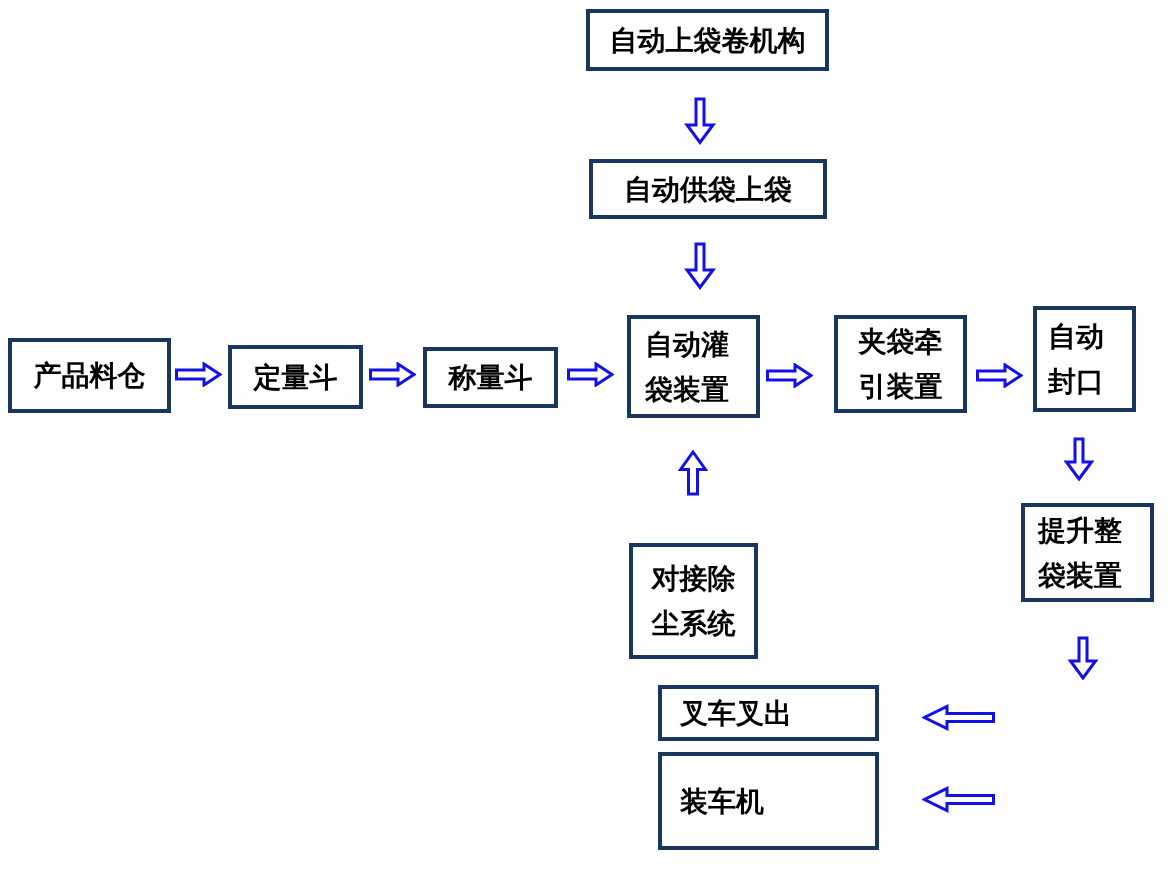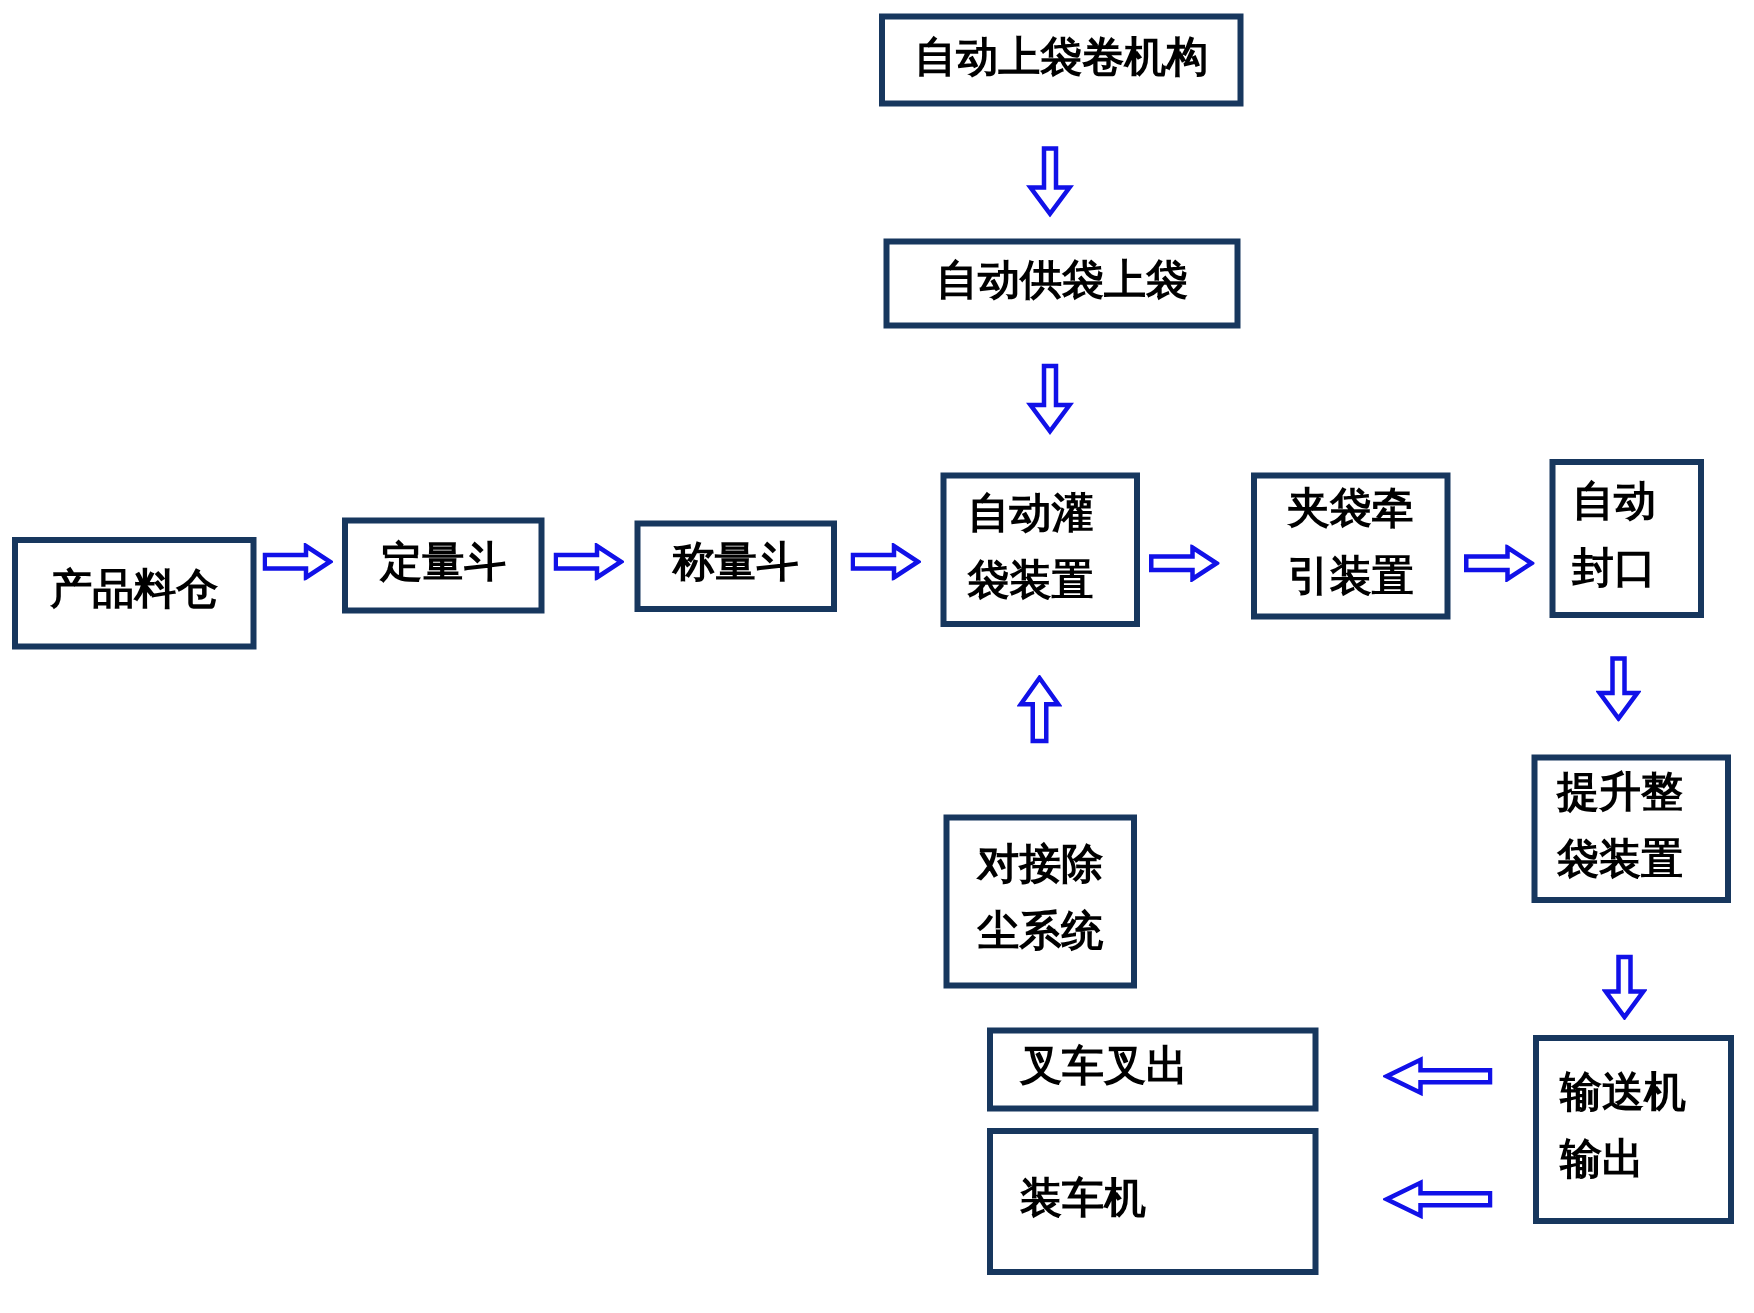--- a/index.html
+++ b/index.html
@@ -1,21 +1,21 @@
 <!DOCTYPE html>
 <html><head>
 <meta charset="utf-8">
 <style>
   html, body { margin: 0; padding: 0; background: #ffffff; }
   .canvas {
     position: relative;
     width: 1169px;
     height: 869px;
     background: #ffffff;
-    font-family: Liberation Mono, monospace;
+    font-family: Liberation Sans, sans-serif;
     overflow: hidden;
   }
   .node {
     position: absolute;
     box-sizing: border-box;
     border: 4px solid #17375E;
     background: #ffffff;
     color: #000000;
     font-size: 28px;
     font-weight: 600;
@@ -40,21 +40,21 @@
 <div class="canvas">
 
   <div class="node center" style="left:586px;top:9px;width:243px;height:62px">
     <span class="line">自动上袋卷机构</span>
   </div>
 
   <div class="node center" style="left:589px;top:159px;width:238px;height:60px">
     <span class="line">自动供袋上袋</span>
   </div>
 
-  <div class="node center" style="left:8px;top:358px;width:163px;height:75px">
+  <div class="node center" style="left:8px;top:338px;width:163px;height:75px">
     <span class="line">产品料仓</span>
   </div>
 
   <div class="node center" style="left:228px;top:345px;width:135px;height:64px">
     <span class="line">定量斗</span>
   </div>
 
   <div class="node center" style="left:423px;top:347px;width:135px;height:61px">
     <span class="line">称量斗</span>
   </div>
@@ -77,24 +77,20 @@
   <div class="node center" style="left:629px;top:543px;width:129px;height:116px">
     <span class="line">对接除</span>
     <span class="line">尘系统</span>
   </div>
 
   <div class="node left" style="left:1021px;top:503px;width:133px;height:99px;padding-left:13px">
     <span class="line">提升整</span>
     <span class="line">袋装置</span>
   </div>
 
-  <div class="node left" style="left:1022px;top:690px;width:134px;height:126px;padding-left:14px">
-    <span class="line">输送机</span>
-    <span class="line">输出</span>
-  </div>
 
   <div class="node left" style="left:658px;top:685px;width:221px;height:56px;padding-left:18px">
     <span class="line">叉车叉出</span>
   </div>
 
   <div class="node left" style="left:658px;top:752px;width:221px;height:98px;padding-left:18px">
     <span class="line">装车机</span>
   </div>
 
   <div class="arrow" style="left:684px;top:97px;width:32px;height:48px">

